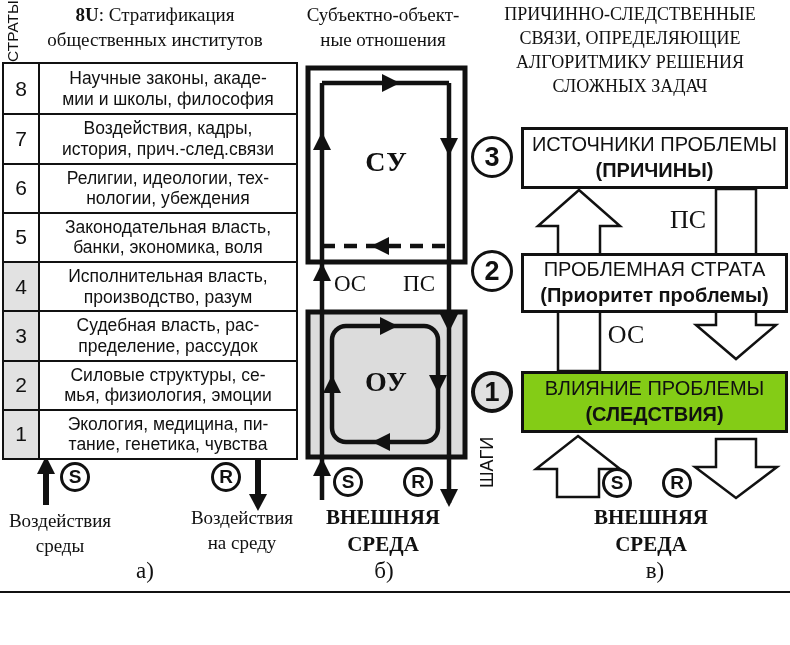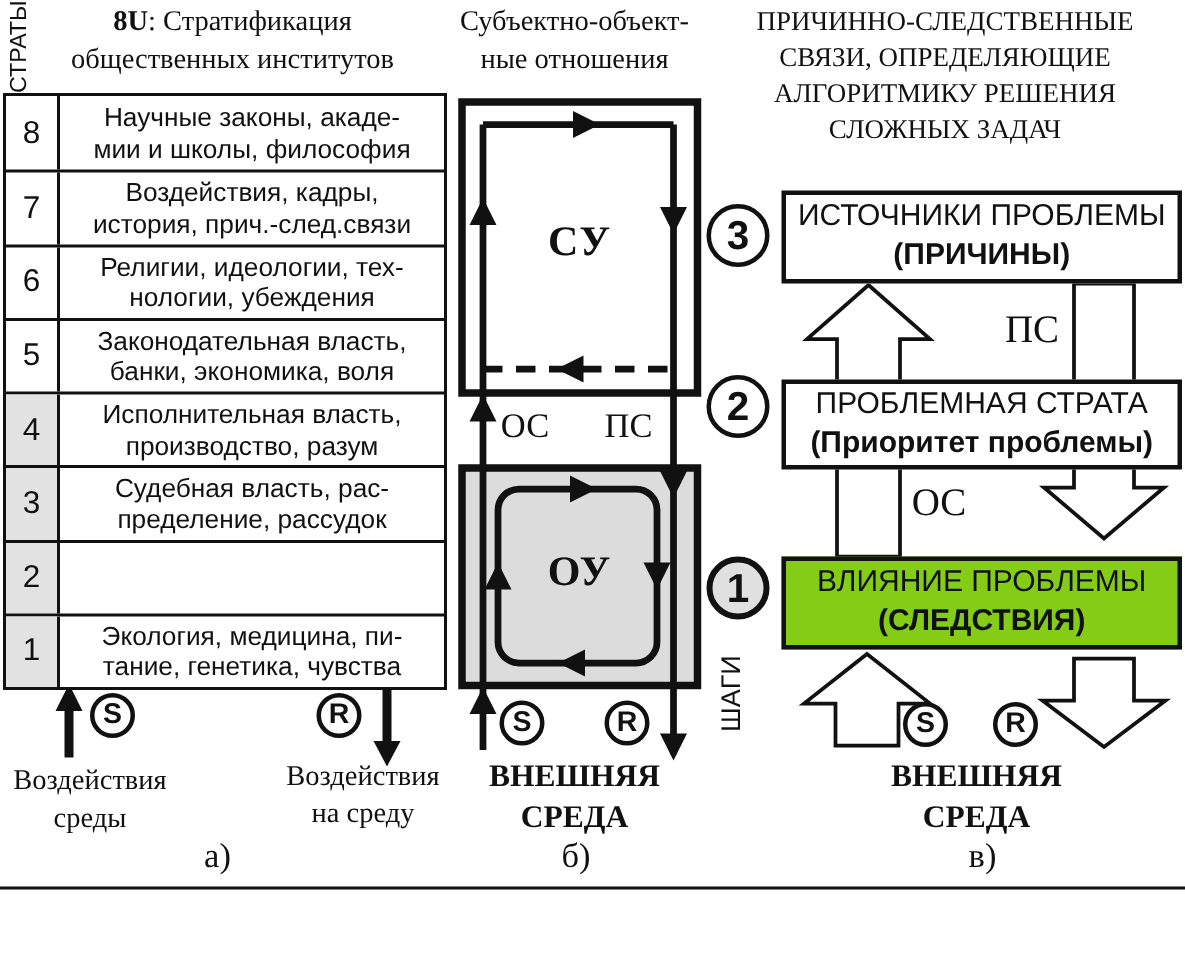--- a/index.html
+++ b/index.html
@@ -152,20 +152,24 @@
     </div>
     <div class="trow shaded">
       <div class="tnum">3</div>
       <div class="ttxt">
           <span>Судебная власть, рас-</span>
           <span>пределение, рассудок</span>
         </div>
     </div>
     <div class="trow shaded">
       <div class="tnum">2</div>
+      <div class="ttxt">
+          <span>Силовые структуры, се-</span>
+          <span>мья, физиология, эмоции</span>
+        </div>
     </div>
     <div class="trow shaded">
       <div class="tnum">1</div>
       <div class="ttxt">
           <span>Экология, медицина, пи-</span>
           <span>тание, генетика, чувства</span>
         </div>
     </div>
   </div>
 

